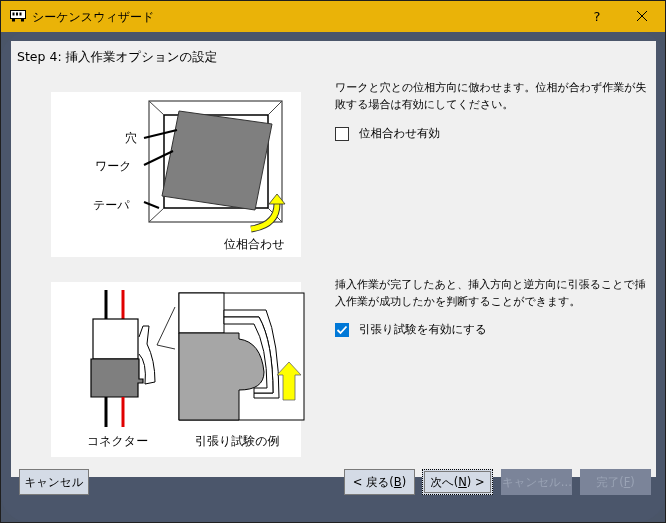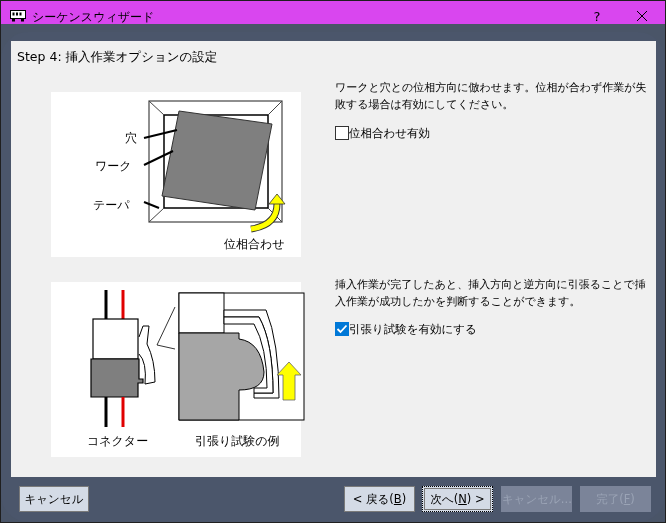--- a/index.html
+++ b/index.html
@@ -1,46 +1,46 @@
 <!DOCTYPE html>
 <html><head>
 <meta charset="utf-8">
 <style>
   * { box-sizing: border-box; margin: 0; padding: 0; }
   html, body { width: 666px; height: 523px; overflow: hidden; background: #ffffff; }
   body { font-family: "DejaVu Sans", "Liberation Sans", sans-serif; font-size: 12px; color: #000; position: relative; }
 
   .window { position: absolute; left: 0; top: 0; width: 666px; height: 523px; border: 1px solid #1f1f1f; background: #4a5568; }
-  .titlebar { position: absolute; left: 0; top: 0; width: 664px; height: 23px; background: #d946ef; }
+  .titlebar { position: absolute; left: 0; top: 0; width: 664px; height: 31px; background: #eab308; }
   .title-icon { position: absolute; left: 9px; top: 9px; width: 16px; height: 12px; }
   .title-text { position: absolute; left: 31px; top: 8px; font-size: 12px; color: #000; white-space: nowrap; }
   .title-help { position: absolute; left: 578px; top: 0; width: 36px; height: 31px; text-align: center; line-height: 31px; font-size: 13px; color: #000; }
   .title-close { position: absolute; left: 618px; top: 0; width: 46px; height: 31px; }
 
   .frame { position: absolute; left: 0; top: 31px; width: 664px; height: 490px; background: #4b566b; border-radius: 27px; }
   .content { position: absolute; left: 10px; top: 9px; width: 645px; height: 436px; background: #f0f0f0; }
 
   .step-title { position: absolute; left: 6px; top: 8px; font-size: 12.5px; white-space: nowrap; }
 
   .illus { position: absolute; background: #ffffff; }
   .illus1 { left: 40px; top: 51px; width: 250px; height: 165px; }
   .illus2 { left: 40px; top: 241px; width: 250px; height: 175px; padding-left: 20px; }
 
   .desc { position: absolute; font-size: 11px; line-height: 17px; color: #000; width: 320px; }
   .desc1 { left: 324px; top: 38px; }
   .desc2 { left: 324px; top: 235px; }
 
-  .cb-row { position: absolute; display: flex; gap: 0; }
+  .cb-row { position: absolute; display: flex; align-items: center; gap: 10px; }
   .cb-row1 { left: 324px; top: 85px; }
   .cb-row2 { left: 324px; top: 281px; }
   .cb { width: 14px; height: 14px; border: 1px solid #333; background: #fff; position: relative; }
   .cb.checked { background: #0078d7; border-color: #0078d7; }
   .cb-label { font-size: 11.5px; color: #000; white-space: nowrap; }
 
-  .btn { position: absolute; height: 26px; top: 485px; font-size: 11.5px; text-align: center; line-height: 24px; white-space: nowrap; border: 1px solid #7a7a7a; background: #d4dbe6; color: #000; }
+  .btn { position: absolute; height: 26px; top: 468px; font-size: 11.5px; text-align: center; line-height: 24px; white-space: nowrap; border: 1px solid #7a7a7a; background: #d4dbe6; color: #000; }
   .btn-cancel { left: 18px; width: 70px; }
   .btn-back { left: 343px; width: 71px; }
   .btn-next { left: 421px; width: 71px; border: 1px dotted #000; outline: 1px solid #7a7a7a; outline-offset: -3px; }
   .btn-teach { left: 500px; width: 71px; background: #7b8499; border-color: #7b8499; color: #9aa3b5; }
   .btn-finish { left: 579px; width: 71px; background: #7b8499; border-color: #7b8499; color: #9aa3b5; }
   .u { text-decoration: underline; }
 </style>
 </head>
 <body>
 

